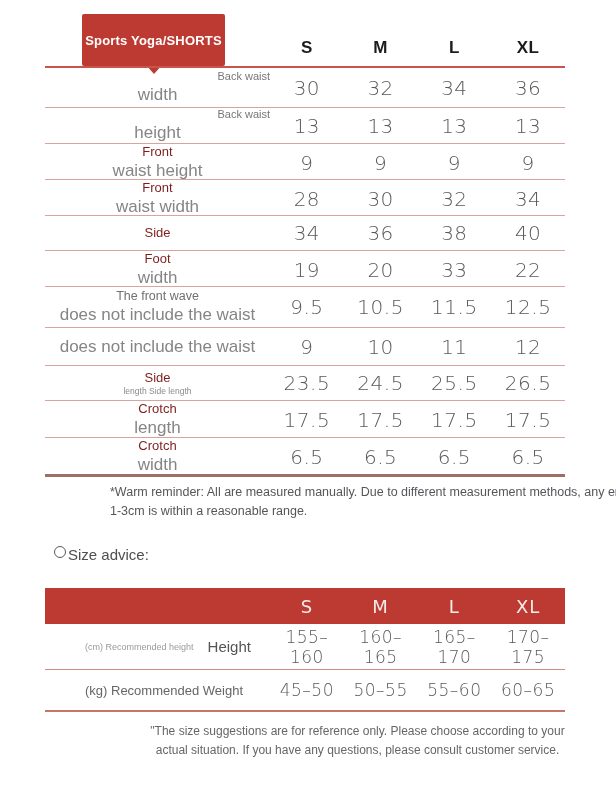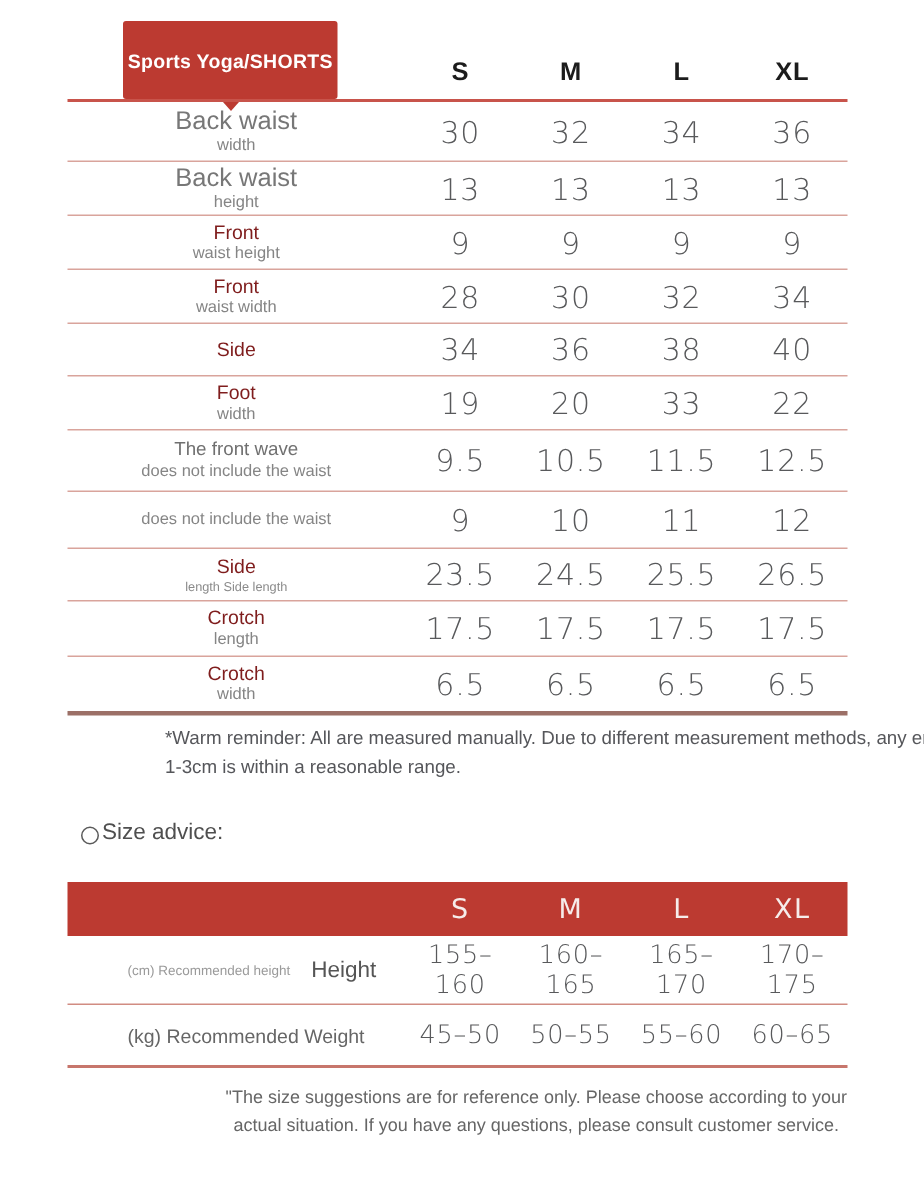--- a/index.html
+++ b/index.html
@@ -15,35 +15,35 @@
 
   
   .table1 { position:absolute; left:45px; top:30px; width:520px; border-bottom:3px solid #9c7067; }
   .trow { display:grid; grid-template-columns:225px 1fr 1fr 1fr 1fr; align-items:center; }
   .trow.hdr { height:38px; border-bottom:2px solid #c8544b; }
   .trow + .trow:not(.hdr2) { border-top:1px solid #d9a49c; }
   .trow.hdr + .trow { border-top:none; }
   .hcell { text-align:center; font-weight:bold; font-size:17px; color:#1c1c1c; letter-spacing:0.5px; }
   .lblcell { text-align:center; line-height:1.25; }
   .l1 { font-size:13px; color:#7f1d1d; }
-  .l1.sm { font-size:17px; color:#777; }
+  .l1.sm { font-size:11px; color:#777;text-align:right; }
   .l1.md { font-size:12.5px; color:#707070; }
-  .l2 { font-size:11px; color:#858585; }
+  .l2 { font-size:17px; color:#858585; }
   .l2.tiny { font-size:8.5px; color:#8a8a8a; }
   .vcell { text-align:center; font-size:20px; color:#58595b; letter-spacing:0.5px;
     font-family:"DejaVu Sans", sans-serif; font-weight:300; }
 
   
   .warm { position:absolute; left:110px; top:483px; width:470px; font-size:12.5px;
     color:#55565a; line-height:1.5; }
   .warm div { white-space:nowrap; }
 
   
   .advice-title { position:absolute; left:54px; top:546px; font-size:15px; color:#4f4f4f;
-    display:flex; align-items:flex-end; }
+    display:flex; align-items:flex-start; }
   .circle-ic { display:inline-block; width:12px; height:12px; border:1.5px solid #5a5a5a;
     border-radius:50%; margin-right:2px; }
 
   .table2 { position:absolute; left:45px; top:588px; width:520px; }
   .advbar { height:36px; background:#bc3a31; display:grid;
     grid-template-columns:225px 1fr 1fr 1fr 1fr; align-items:center; }
   .advbar .hcell { color:#f6ecea; font-weight:400; font-size:18px;
     font-family:"DejaVu Sans", sans-serif; letter-spacing:1px; }
   .advrow { display:grid; grid-template-columns:225px 1fr 1fr 1fr 1fr; align-items:center; }
   .advrow.r1 { height:46px; border-bottom:1px solid #d18c82; }

